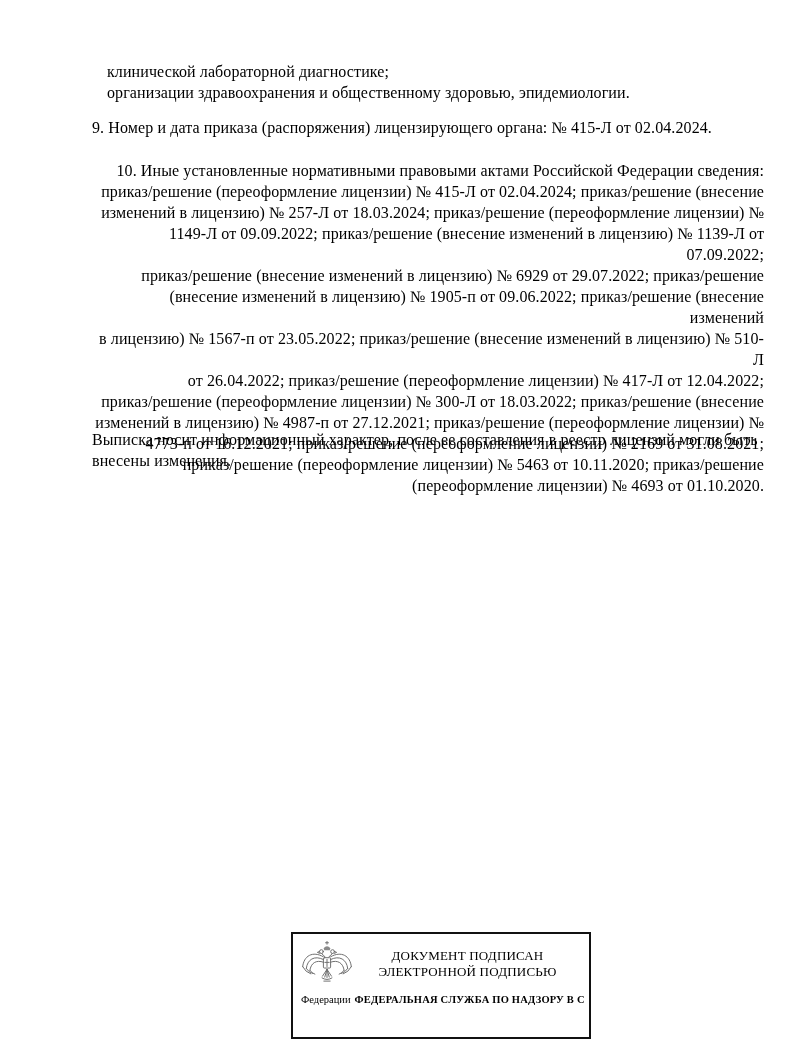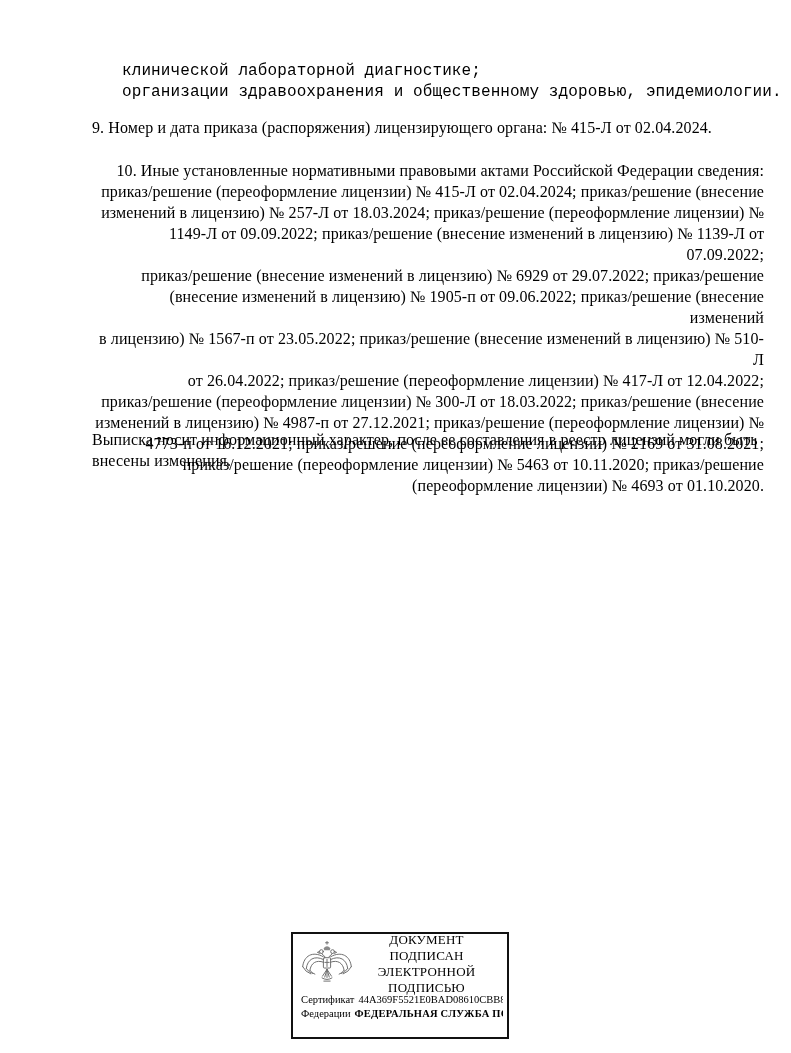--- a/index.html
+++ b/index.html
@@ -12,31 +12,31 @@
     font-size: 16px;
     line-height: 21px;
     overflow: hidden;
   }
   .textblock {
     position: absolute;
     white-space: pre-line;
     width: 672px;
     letter-spacing: 0.1px;
   }
-  #specialties   { left: 122px; top: 61px;  width: 660px; font-family: Liberation Mono, monospace; }
+  #specialties   { left: 107px; top: 61px;  width: 660px; }
   #item9         { left: 92px;  top: 117px; }
   #item10        { left: 92px;  top: 160px; text-align: right; }
   #disclaimer    { left: 92px;  top: 429px; }
 
   
   .stamp {
     position: absolute;
     left: 291px;
     top: 932px;
-    width: 218px;
+    width: 300px;
     height: 107px;
     border: 2px solid #111111;
     background: #ffffff;
   }
   .stamp-header {
     display: flex;
     align-items: center;
     padding: 4px 6px 0 7px;
     height: 56px;
   }
@@ -113,19 +113,16 @@
 
       <path d="M30 33 v9 M30 33 l-5 7.5 M30 33 l5 7.5 M30 33 l-2.5 8.5 M30 33 l2.5 8.5"></path>
       <path d="M24.5 42.5 q5.5 3.5 11 0"></path>
       <path d="M26.5 46 h7"></path>
     </svg>
     <div class="stamp-title">ДОКУМЕНТ ПОДПИСАН
 ЭЛЕКТРОННОЙ ПОДПИСЬЮ</div>
   </div>
   <div class="stamp-info">
     <div class="row">
-      <span class="lbl">Сертификат</span><span>44A369F5521E0BAD08610CBB88257ED3</span>
-    </div>
-    <div class="row">
       <span class="lbl">Федерации</span><span class="owner-value">ФЕДЕРАЛЬНАЯ СЛУЖБА ПО НАДЗОРУ В СФЕРЕ</span>
     </div>
   </div>
 </div>
 
 </body></html>

